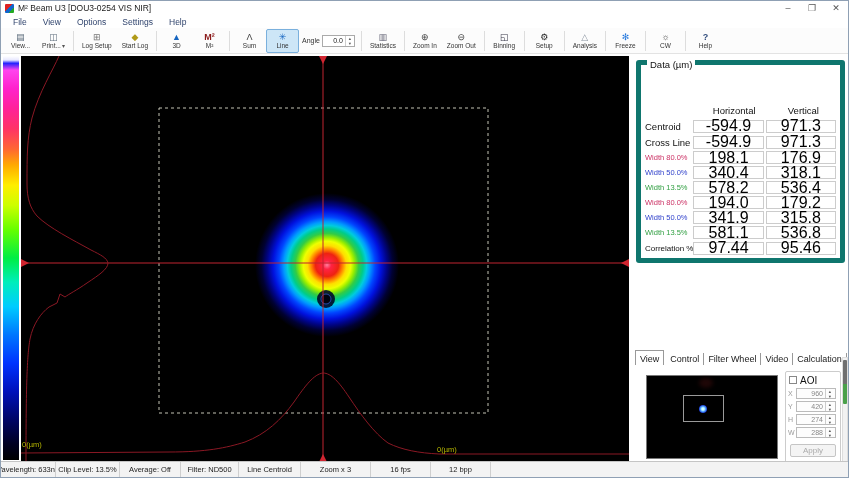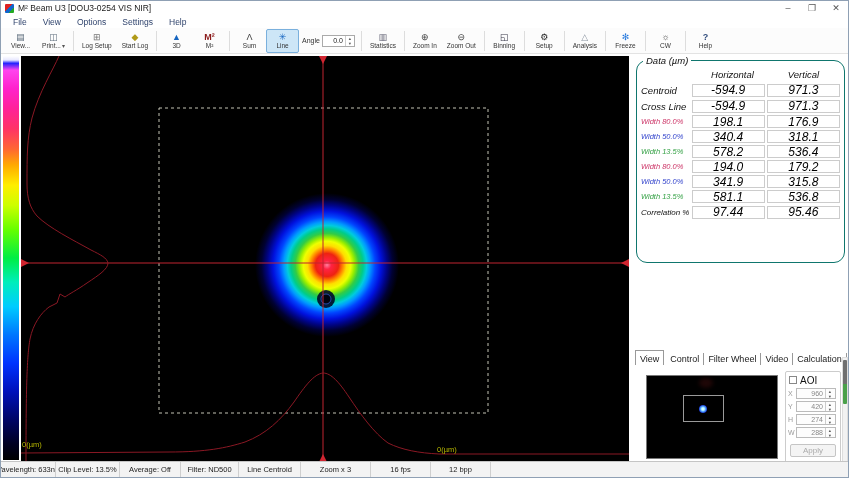--- a/index.html
+++ b/index.html
@@ -38,33 +38,33 @@
   .spin-arrows span { flex:1; font-size:4.5px; line-height:5px; color:#555; text-align:center; }
 
   
   .main { position:absolute; top:53px; left:0; right:0; height:409px; background:#fff; }
   .colorbar { position:absolute; left:2px; top:2px; width:16px; height:404px;
     background:linear-gradient(to bottom,#ffffff 0%,#e8e8ff 1%,#2222ff 1.8%,#ff44ee 3.5%,#ff22cc 8%,#ff2299 13%,#ff3366 18%,#ff6633 23%,#ffaa00 27%,#ffee00 32%,#ccff00 37%,#66ff00 43%,#00ee44 50%,#00eebb 56%,#00ccff 62%,#0077ff 69%,#0033ff 76%,#0011bb 83%,#000566 90%,#000022 96%,#000000 100%); }
   .display { position:absolute; left:20px; top:2px; width:608px; height:406px; background:#000; }
 
   
   .rightpanel { position:absolute; left:632px; top:0; width:217px; height:409px; background:#fff; }
-  .databox { position:absolute; left:3px; top:6px; width:209px; height:203px; border:1px solid #0f766e; border-radius:11px; padding:8px 2px 0 2px;font-style:italic; }
+  .databox { position:absolute; left:3px; top:6px; width:209px; height:203px; border:5px solid #0f766e; border-radius:3px; padding:8px 2px 0 2px; }
   .databox-title { position:absolute; top:-6px; left:6px; background:#fff; padding:0 3px; font-size:9.5px; color:#111; }
-  .dhead { display:flex; height:13px; font-size:9.5px; color:#111; }
+  .dhead { display:flex; height:13px; font-size:9.5px; color:#111;margin-top:32px; }
   .dhead .hspace { width:58px; }
   .dhead .hcol { width:71px; text-align:center; }
   .drow { display:flex; align-items:center; height:16px; }
   .drow.small { height:15px; }
   .dlabel { width:58px; font-size:9.5px; color:#111; padding-left:2px; white-space:nowrap; }
   .dlabel.w80 { color:#cc3366; font-size:7.5px; }
   .dlabel.w50 { color:#3344cc; font-size:7.5px; }
   .dlabel.w135 { color:#33a044; font-size:7.5px; }
   .dlabel.corr { font-size:8px; }
-  .dval { width:81px; height:13px; border:1px solid #ccc; background:#fff; font-size:12px; color:#000;
+  .dval { width:81px; height:13px; border:1px solid #ccc; background:#fff; font-size:16px; color:#000;
           display:flex; align-items:center; justify-content:center; margin-right:2px; }
   .subhead { height:13px; font-size:9.5px; color:#111; padding-left:2px; display:flex; align-items:center; }
   .power-row { display:flex; align-items:center; height:17px; }
   .power-label { font-size:9.5px; color:#111; padding-left:2px; width:78px; }
   .power-val { width:80px; height:13px; border:1px solid #ccc; background:#fff; font-size:10px; color:#000;
                display:flex; align-items:center; justify-content:center; margin-left:14px; }
 
   
   .tabs { position:absolute; left:2px; top:294px; width:213px; height:17px; display:flex; align-items:flex-end; font-size:9px; color:#222; }
   .tab { padding:1px 4px; border-right:1px solid #999; height:12px; line-height:11px; white-space:nowrap; }

